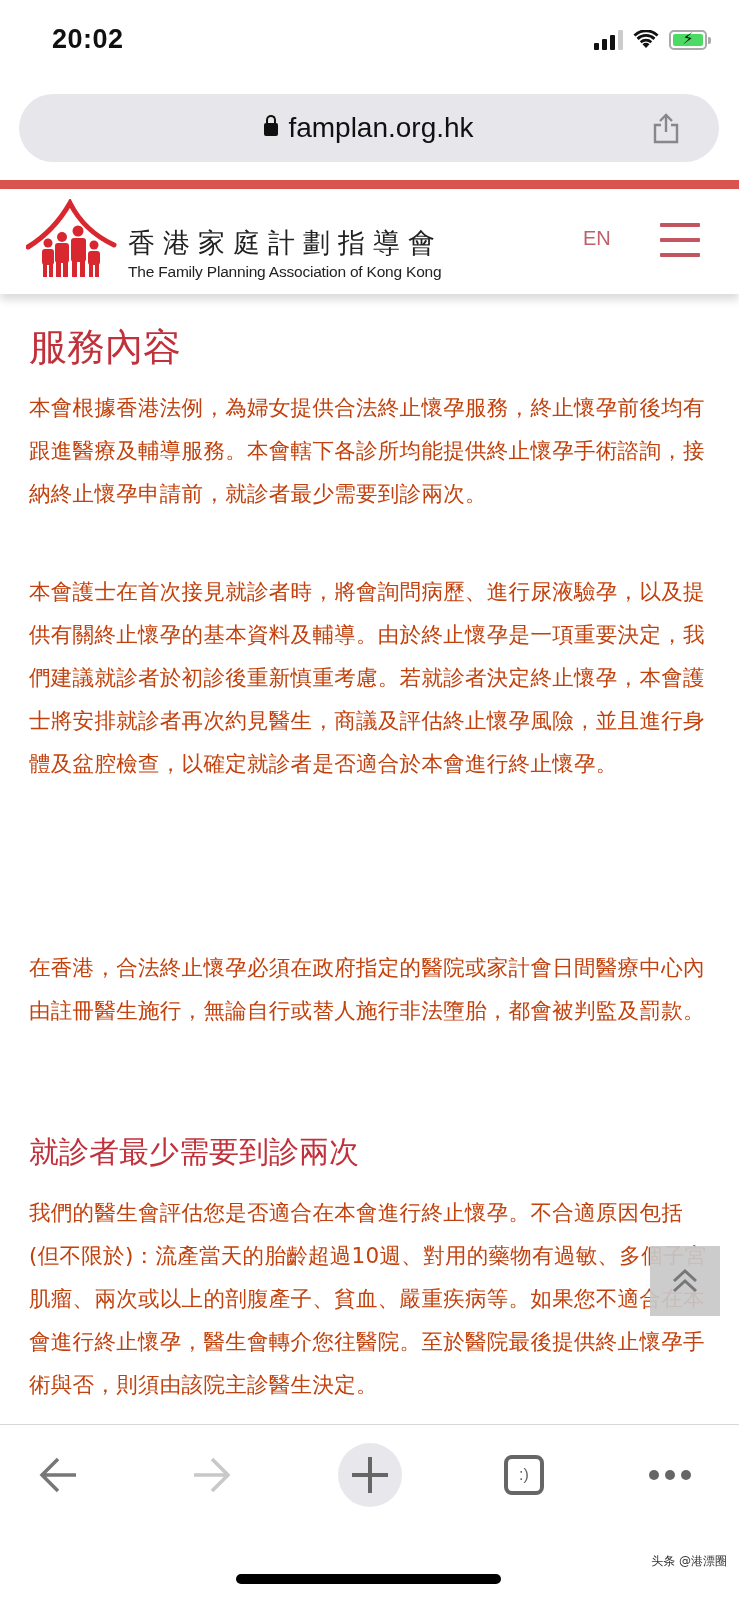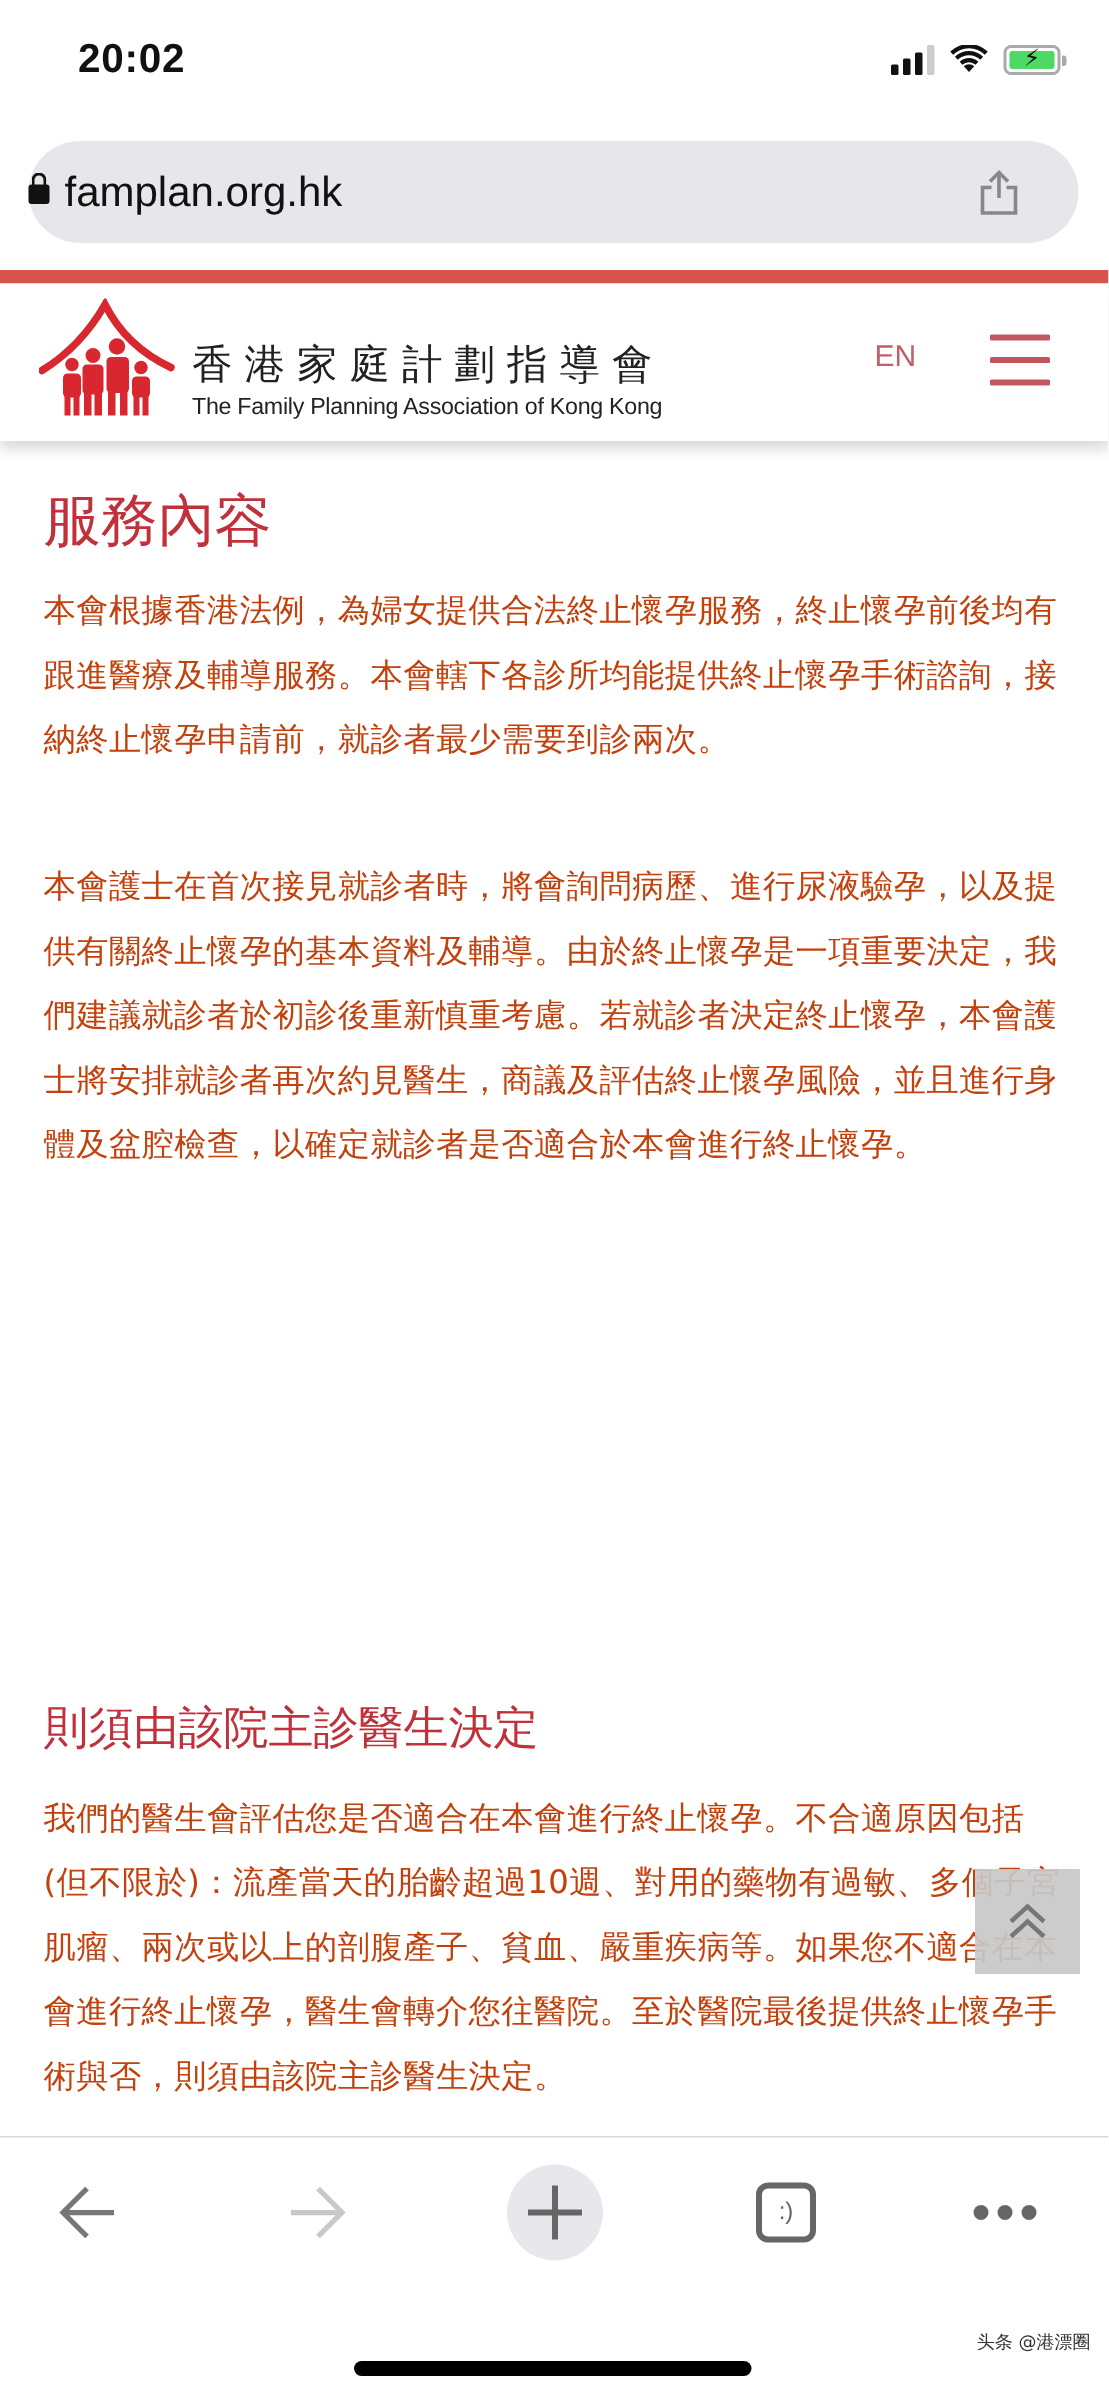--- a/index.html
+++ b/index.html
@@ -12,21 +12,21 @@
     .status-icons { position: absolute; right: 32px; top: 30px; display: flex; align-items: center; gap: 10px; }
     .signal { display: flex; align-items: flex-end; gap: 3px; height: 20px; }
     .signal span { width: 5px; background: #111; border-radius: 1px; }
     .signal span.dim { background: #ccc; }
     .battery { position: relative; width: 38px; height: 20px; border: 2px solid #aaa; border-radius: 5px; padding: 2px; }
     .battery .fill { width: 100%; height: 100%; background: #4cd964; border-radius: 2px; }
     .battery .nub { position: absolute; right: -6px; top: 5px; width: 3px; height: 7px; background: #aaa; border-radius: 0 2px 2px 0; }
     .battery .bolt { position: absolute; left: 0; top: -3px; width: 34px; text-align: center; font-size: 16px; color: #111; }
 
     
-    .url-bar { position: absolute; left: 19px; top: 94px; width: 700px; height: 68px; background: #e6e6eb; border-radius: 34px; display: flex; align-items: center; }
+    .url-bar { position: absolute; left: 19px; top: 94px; width: 700px; height: 68px; background: #e6e6eb; border-radius: 34px; display: flex; align-items: center; justify-content: center; }
     .url-text { font-family: "Liberation Sans", sans-serif; font-size: 28px; color: #111; }
     .lock-icon { display: inline-block; width: 14px; height: 13px; background: #111; border-radius: 2px; margin-right: 10px; position: relative; top: 1px; }
     .lock-icon::before { content: ""; position: absolute; left: 2px; top: -8px; width: 6px; height: 8px; border: 2px solid #111; border-bottom: none; border-radius: 6px 6px 0 0; }
     .share-icon { position: absolute; right: 38px; top: 18px; width: 30px; height: 32px; }
 
     
     .red-bar { position: absolute; left: 0; top: 180px; width: 739px; height: 9px; background: #d9534f; }
 
     
     .site-header { position: absolute; left: 0; top: 189px; width: 739px; height: 105px; background: #fff; box-shadow: 0 6px 8px rgba(0,0,0,0.14); z-index: 2; padding-left: 29px; }
@@ -132,21 +132,22 @@
     <span style="top:0"></span>
       <span style="top:15px"></span>
       <span style="top:30px"></span>
   </div>
 </div>
 
 <div class="content">
   <h1 class="section-title h1">服務內容</h1>
   <p class="para p1">本會根據香港法例，為婦女提供合法終止懷孕服務，終止懷孕前後均有跟進醫療及輔導服務。本會轄下各診所均能提供終止懷孕手術諮詢，接納終止懷孕申請前，就診者最少需要到診兩次。</p>
   <p class="para p2">本會護士在首次接見就診者時，將會詢問病歷、進行尿液驗孕，以及提供有關終止懷孕的基本資料及輔導。由於終止懷孕是一項重要決定，我們建議就診者於初診後重新慎重考慮。若就診者決定終止懷孕，本會護士將安排就診者再次約見醫生，商議及評估終止懷孕風險，並且進行身體及盆腔檢查，以確定就診者是否適合於本會進行終止懷孕。</p>
-  <h2 class="section-title h2">則須由該院主診醫生決定</h2>
+  <p class="para p3">在香港，合法終止懷孕必須在政府指定的醫院或家計會日間醫療中心內由註冊醫生施行，無論自行或替人施行非法墮胎，都會被判監及罰款。</p>
+  <h2 class="section-title h2">就診者最少需要到診兩次</h2>
   <p class="para p4">我們的醫生會評估您是否適合在本會進行終止懷孕。不合適原因包括(但不限於)：流產當天的胎齡超過10週、對用的藥物有過敏、多個子宮肌瘤、兩次或以上的剖腹產子、貧血、嚴重疾病等。如果您不適合在本會進行終止懷孕，醫生會轉介您往醫院。至於醫院最後提供終止懷孕手術與否，則須由該院主診醫生決定。</p>
 </div>
 
 <div class="scroll-top">
   <svg width="30" height="30" viewBox="0 0 30 30">
     <path d="M4 15 L15 5 L26 15" stroke="#777" stroke-width="3" fill="none"></path>
     <path d="M4 25 L15 15 L26 25" stroke="#777" stroke-width="3" fill="none"></path>
   </svg>
 </div>
 

